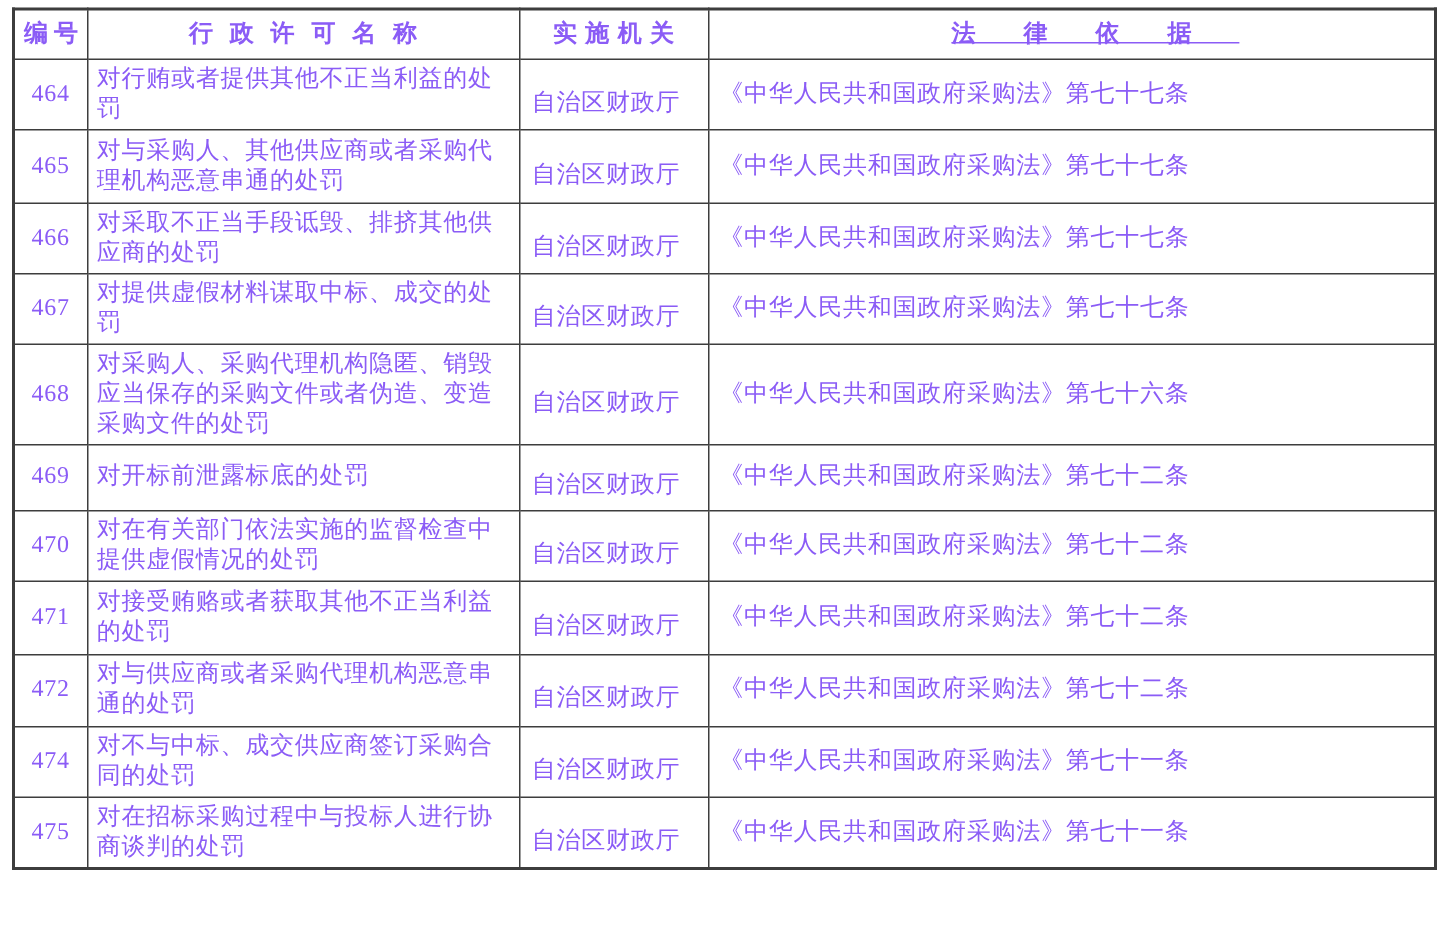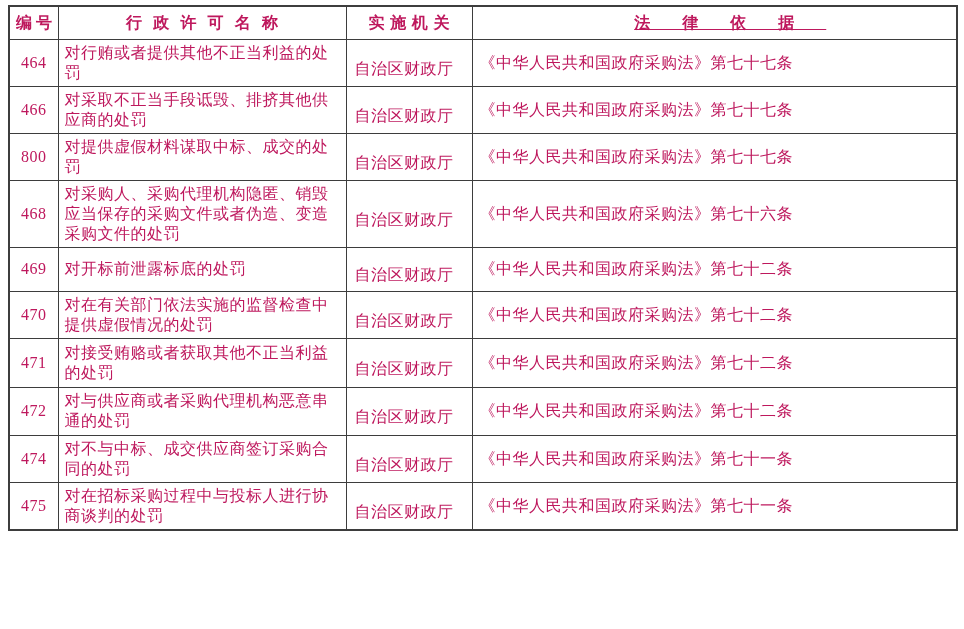--- a/index.html
+++ b/index.html
@@ -7,21 +7,21 @@
     padding: 0;
     background: #ffffff;
   }
   .page {
     position: relative;
     width: 964px;
     height: 629px;
     background: #ffffff;
     overflow: hidden;
     font-family: "Liberation Serif", "DejaVu Serif", serif;
-    color: #be185d;
+    color: #8b5cf6;
   }
   table.permits {
     position: absolute;
     left: 8px;
     top: 5px;
     width: 948px;
     border-collapse: collapse;
     table-layout: fixed;
     border: 2px solid #3d3d3d;
   }
@@ -89,28 +89,34 @@
         <th><span class="ls-law">法律依据</span></th>
       </tr>
     </thead>
     <tbody>
         <tr style="height: 44px;">
       <td class="c-id">464</td>
       <td class="c-name">对行贿或者提供其他不正当利益的处罚</td>
       <td class="c-agency">自治区财政厅</td>
       <td class="c-basis">《中华人民共和国政府采购法》第七十七条</td>
     </tr>
+        <tr style="height: 49px;">
+      <td class="c-id">465</td>
+      <td class="c-name">对与采购人、其他供应商或者采购代理机构恶意串通的处罚</td>
+      <td class="c-agency">自治区财政厅</td>
+      <td class="c-basis">《中华人民共和国政府采购法》第七十七条</td>
+    </tr>
         <tr style="height: 47px;">
       <td class="c-id">466</td>
       <td class="c-name">对采取不正当手段诋毁、排挤其他供应商的处罚</td>
       <td class="c-agency">自治区财政厅</td>
       <td class="c-basis">《中华人民共和国政府采购法》第七十七条</td>
     </tr>
         <tr style="height: 45px;">
-      <td class="c-id">800</td>
+      <td class="c-id">467</td>
       <td class="c-name">对提供虚假材料谋取中标、成交的处罚</td>
       <td class="c-agency">自治区财政厅</td>
       <td class="c-basis">《中华人民共和国政府采购法》第七十七条</td>
     </tr>
         <tr style="height: 58px;">
       <td class="c-id">468</td>
       <td class="c-name">对采购人、采购代理机构隐匿、销毁应当保存的采购文件或者伪造、变造采购文件的处罚</td>
       <td class="c-agency">自治区财政厅</td>
       <td class="c-basis">《中华人民共和国政府采购法》第七十六条</td>
     </tr>

